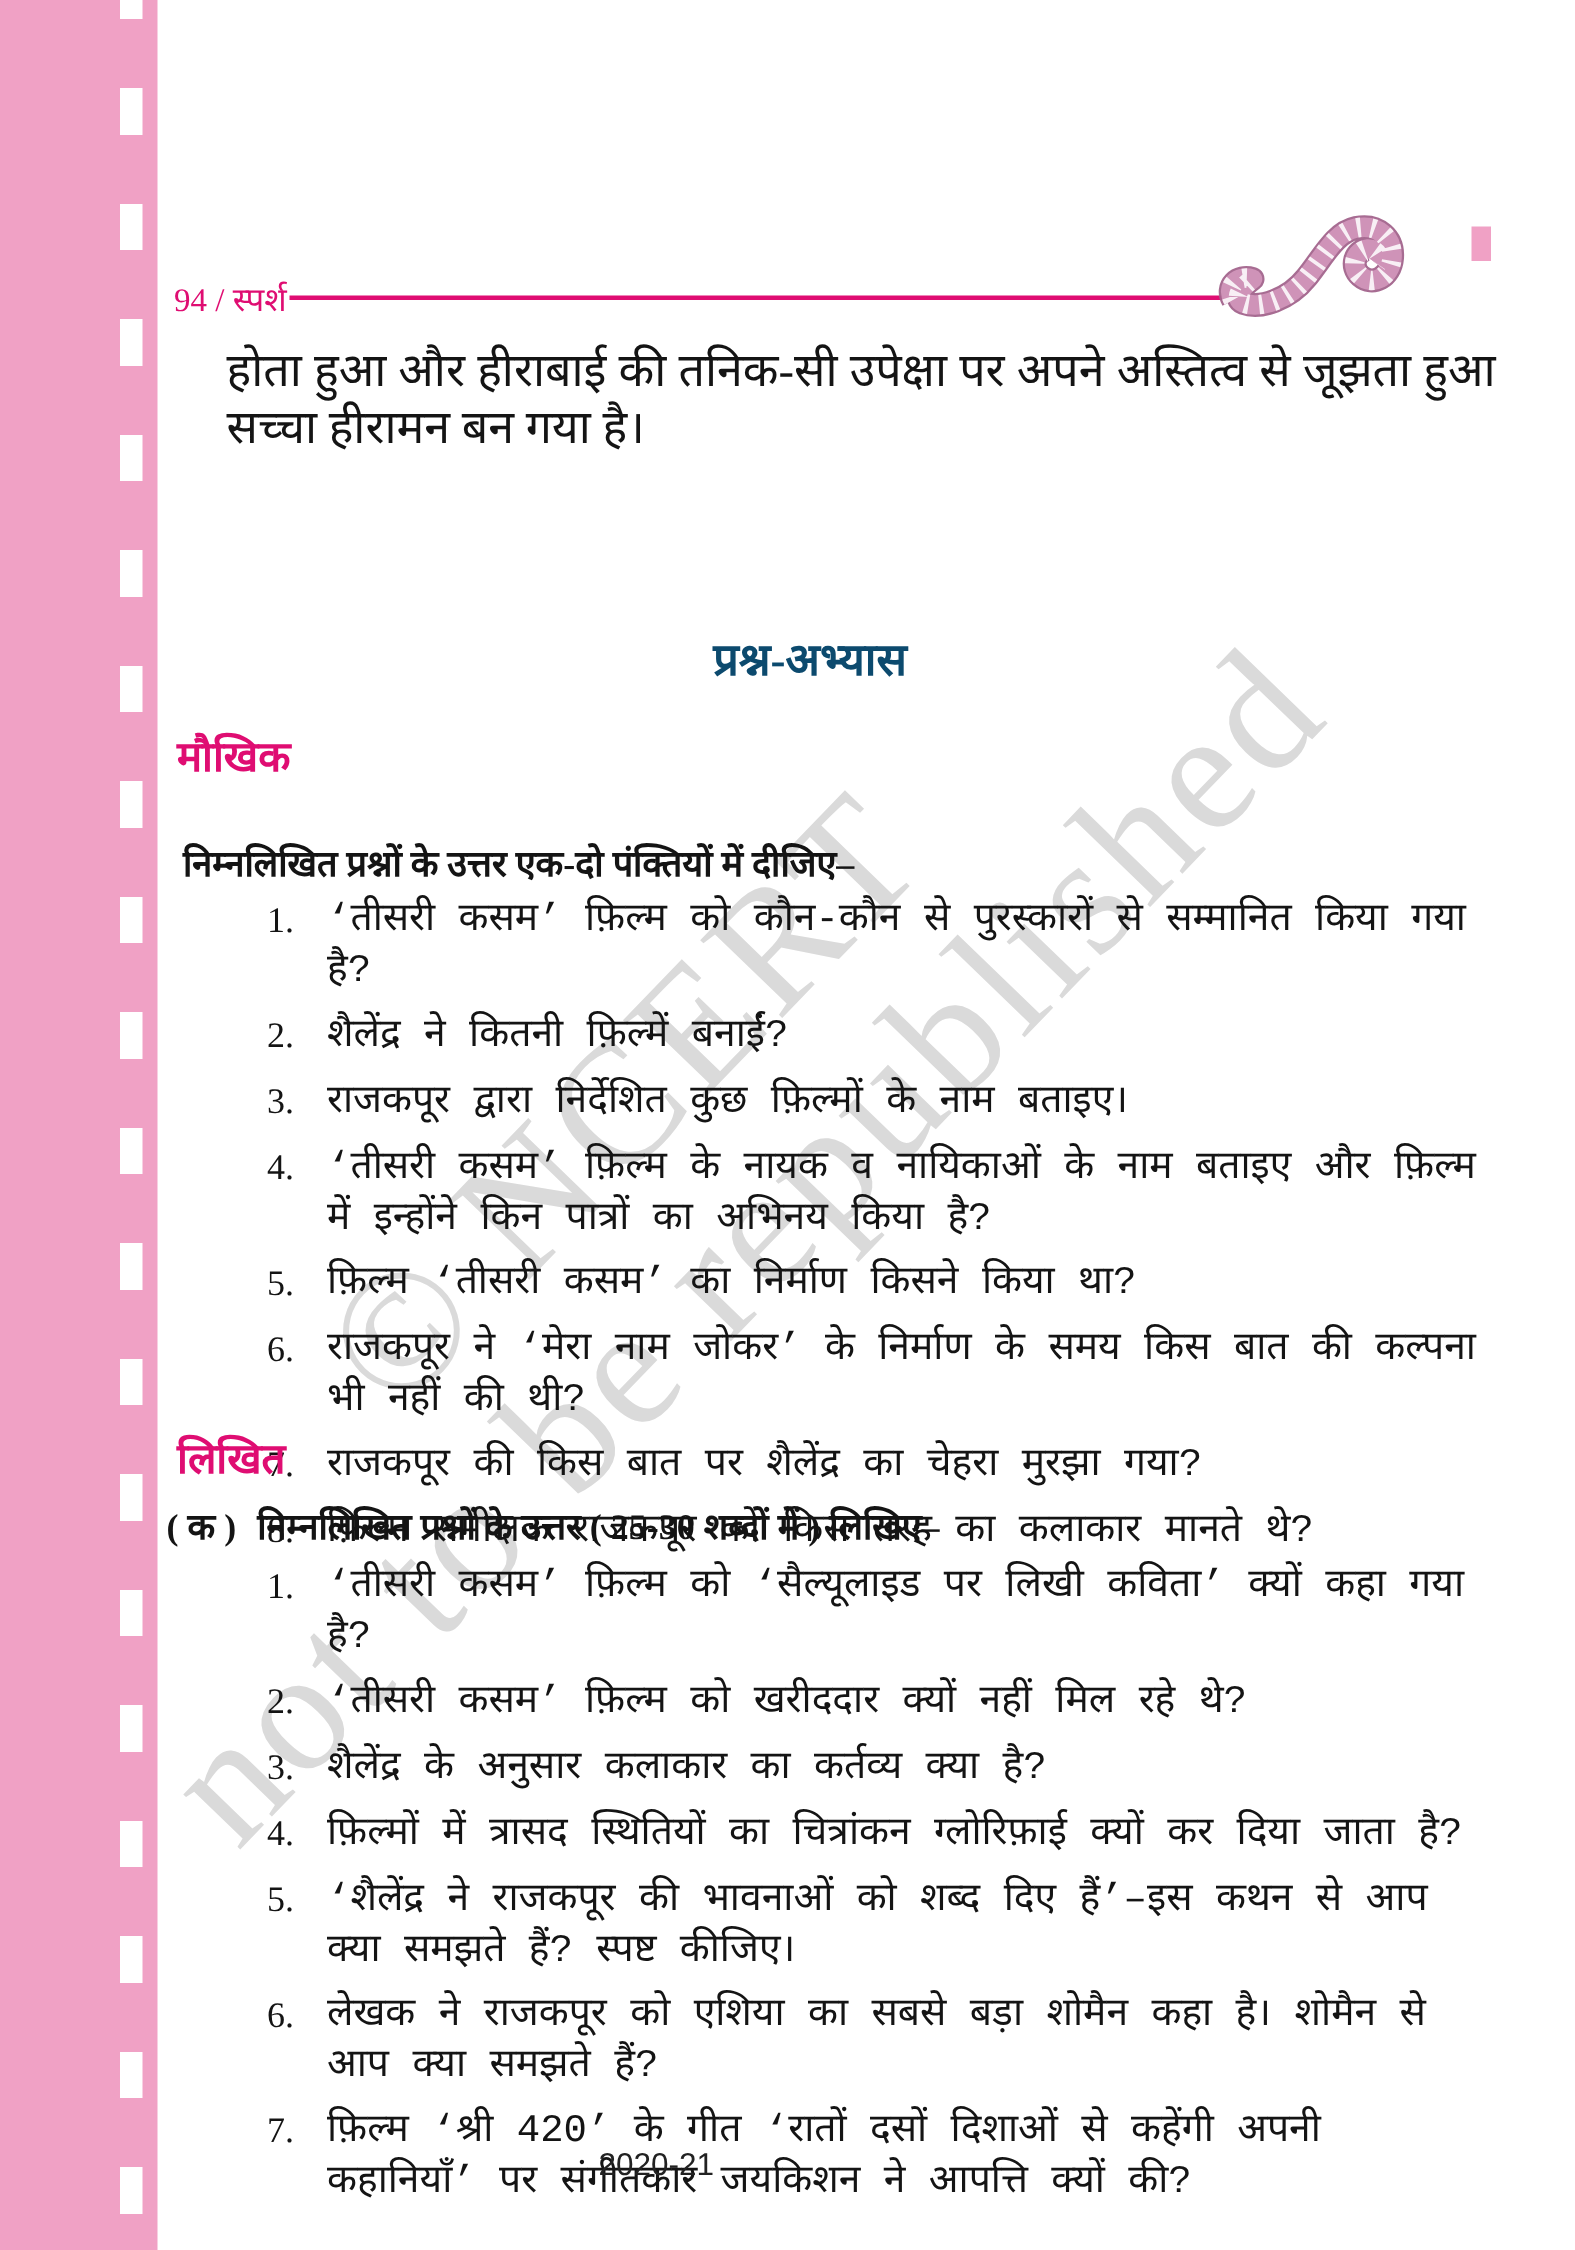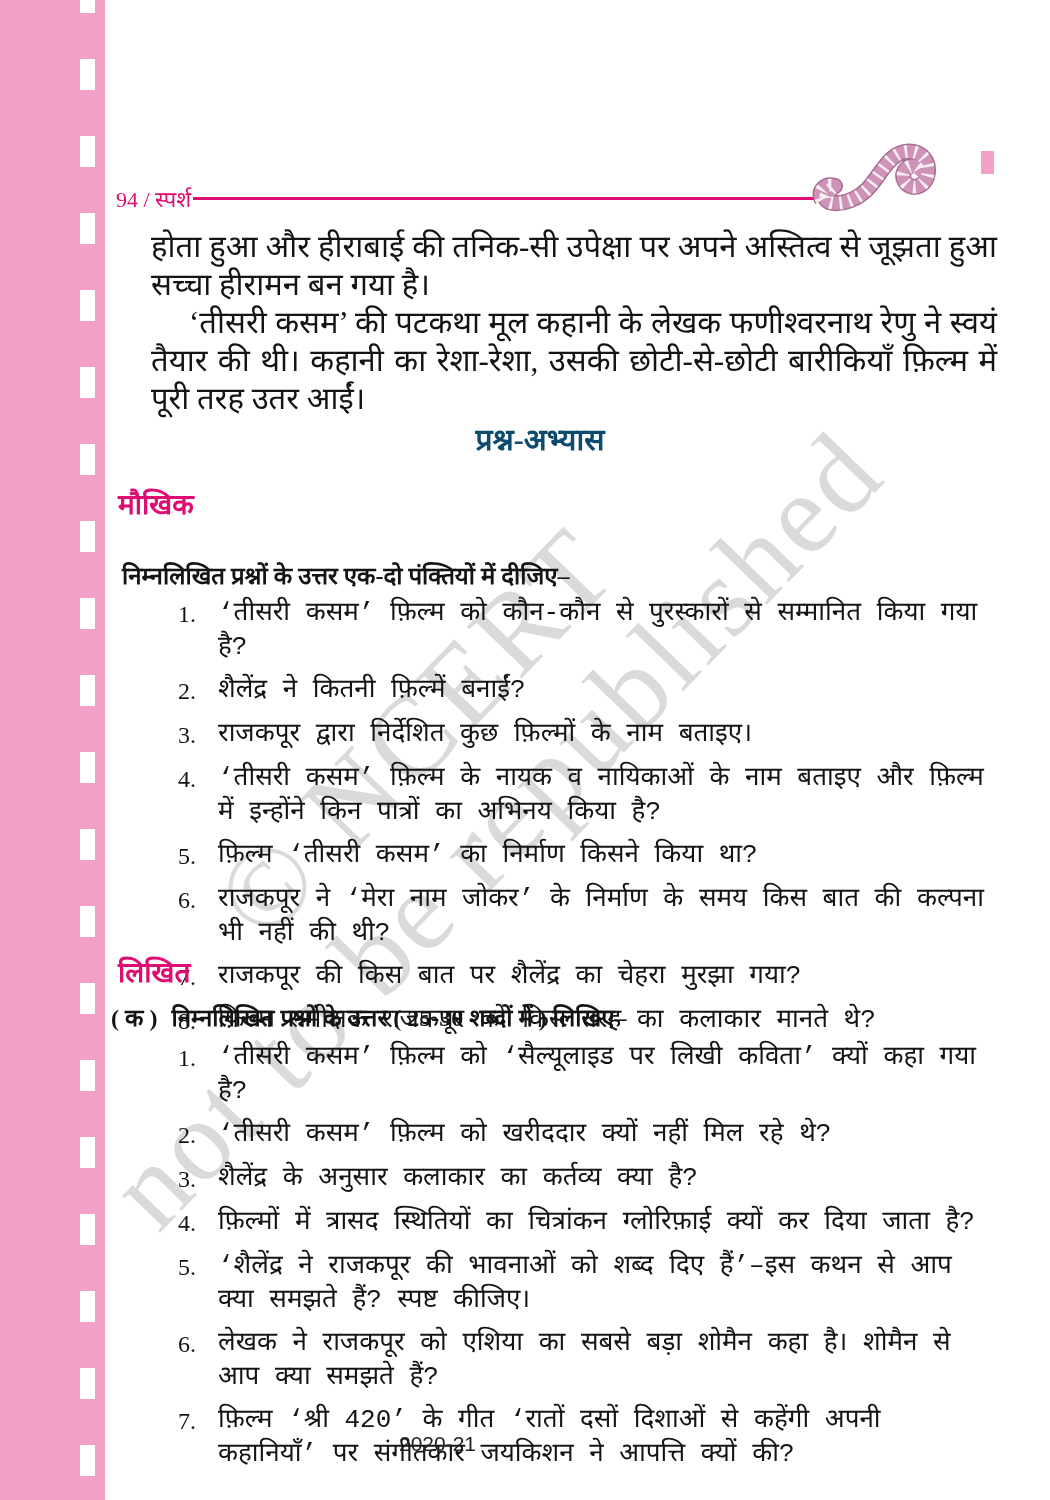--- a/index.html
+++ b/index.html
@@ -100,21 +100,20 @@
     <svg class="film-icon" viewBox="0 0 148 78" aria-hidden="true">
       <g fill="none" stroke-linecap="butt" stroke-linejoin="round">
         <path d="M10 58 C5 49 13 41 23 44 C15 50 10 57 17 60 C28 64 47 58 59 43 C71 28 78 13 92 10 C107 7 117 17 116 30 C115 43 103 49 95 42 C88 36 91 25 100 24 C106 24 109 30 106 34" stroke="#a2648c" stroke-width="16" opacity="0.95"></path>
         <path d="M10 58 C5 49 13 41 23 44 C15 50 10 57 17 60 C28 64 47 58 59 43 C71 28 78 13 92 10 C107 7 117 17 116 30 C115 43 103 49 95 42 C88 36 91 25 100 24 C106 24 109 30 106 34" stroke="#cf93b8" stroke-width="13"></path>
         <path d="M10 58 C5 49 13 41 23 44 C15 50 10 57 17 60 C28 64 47 58 59 43 C71 28 78 13 92 10 C107 7 117 17 116 30 C115 43 103 49 95 42 C88 36 91 25 100 24 C106 24 109 30 106 34" stroke="rgba(255,255,255,0.85)" stroke-width="13" stroke-dasharray="2.5 7"></path>
       </g>
     </svg>
 
     <div class="intro">
       <p>होता हुआ और हीराबाई की तनिक-सी उपेक्षा पर अपने अस्तित्व से जूझता हुआ सच्चा हीरामन बन गया है।</p>
-      <p class="indent">‘तीसरी कसम’ की पटकथा मूल कहानी के लेखक फणीश्वरनाथ रेणु ने स्वयं तैयार की थी। कहानी का रेशा-रेशा, उसकी छोटी-से-छोटी बारीकियाँ फ़िल्म में पूरी तरह उतर आईं।</p>
     </div>
 
     <div class="exercise-title">प्रश्न-अभ्यास</div>
 
     <div class="section-heading oral-heading">मौखिक</div>
     <div class="instruction oral-instruction">निम्नलिखित प्रश्नों के उत्तर एक-दो पंक्तियों में दीजिए–</div>
     <ol class="qlist oral-list">
 
         <li class="q">
           <span class="qnum">1.</span>

